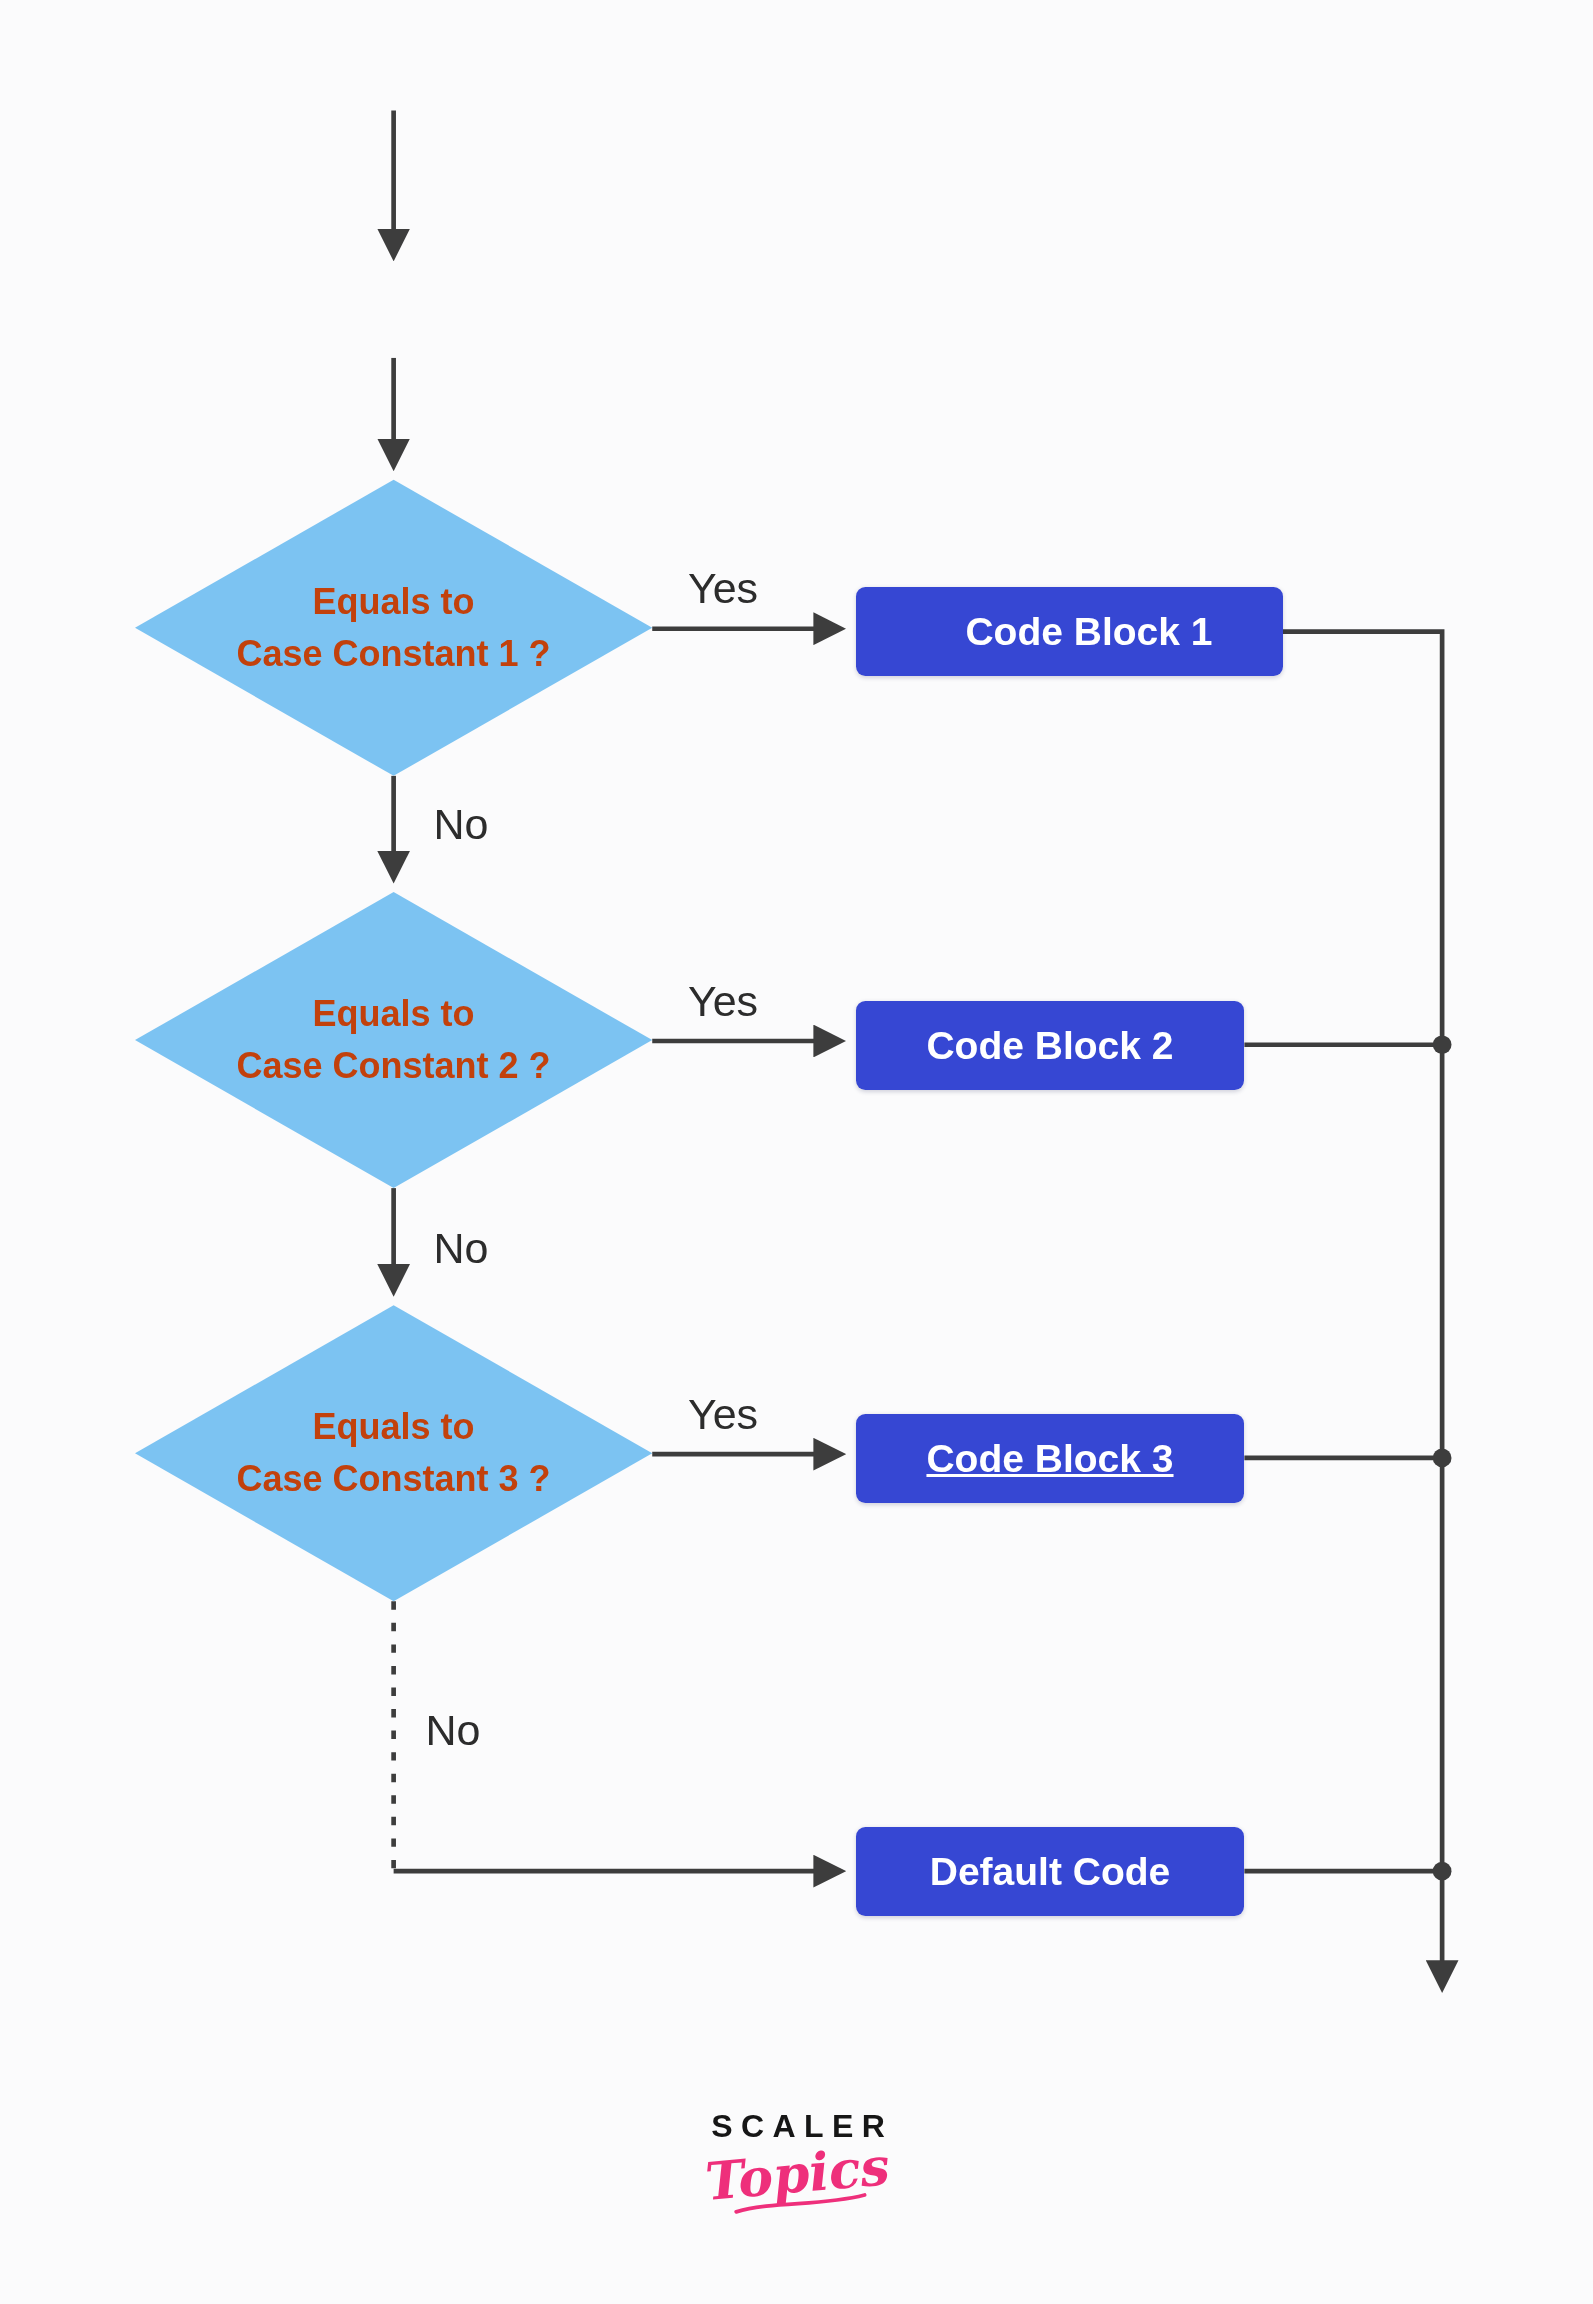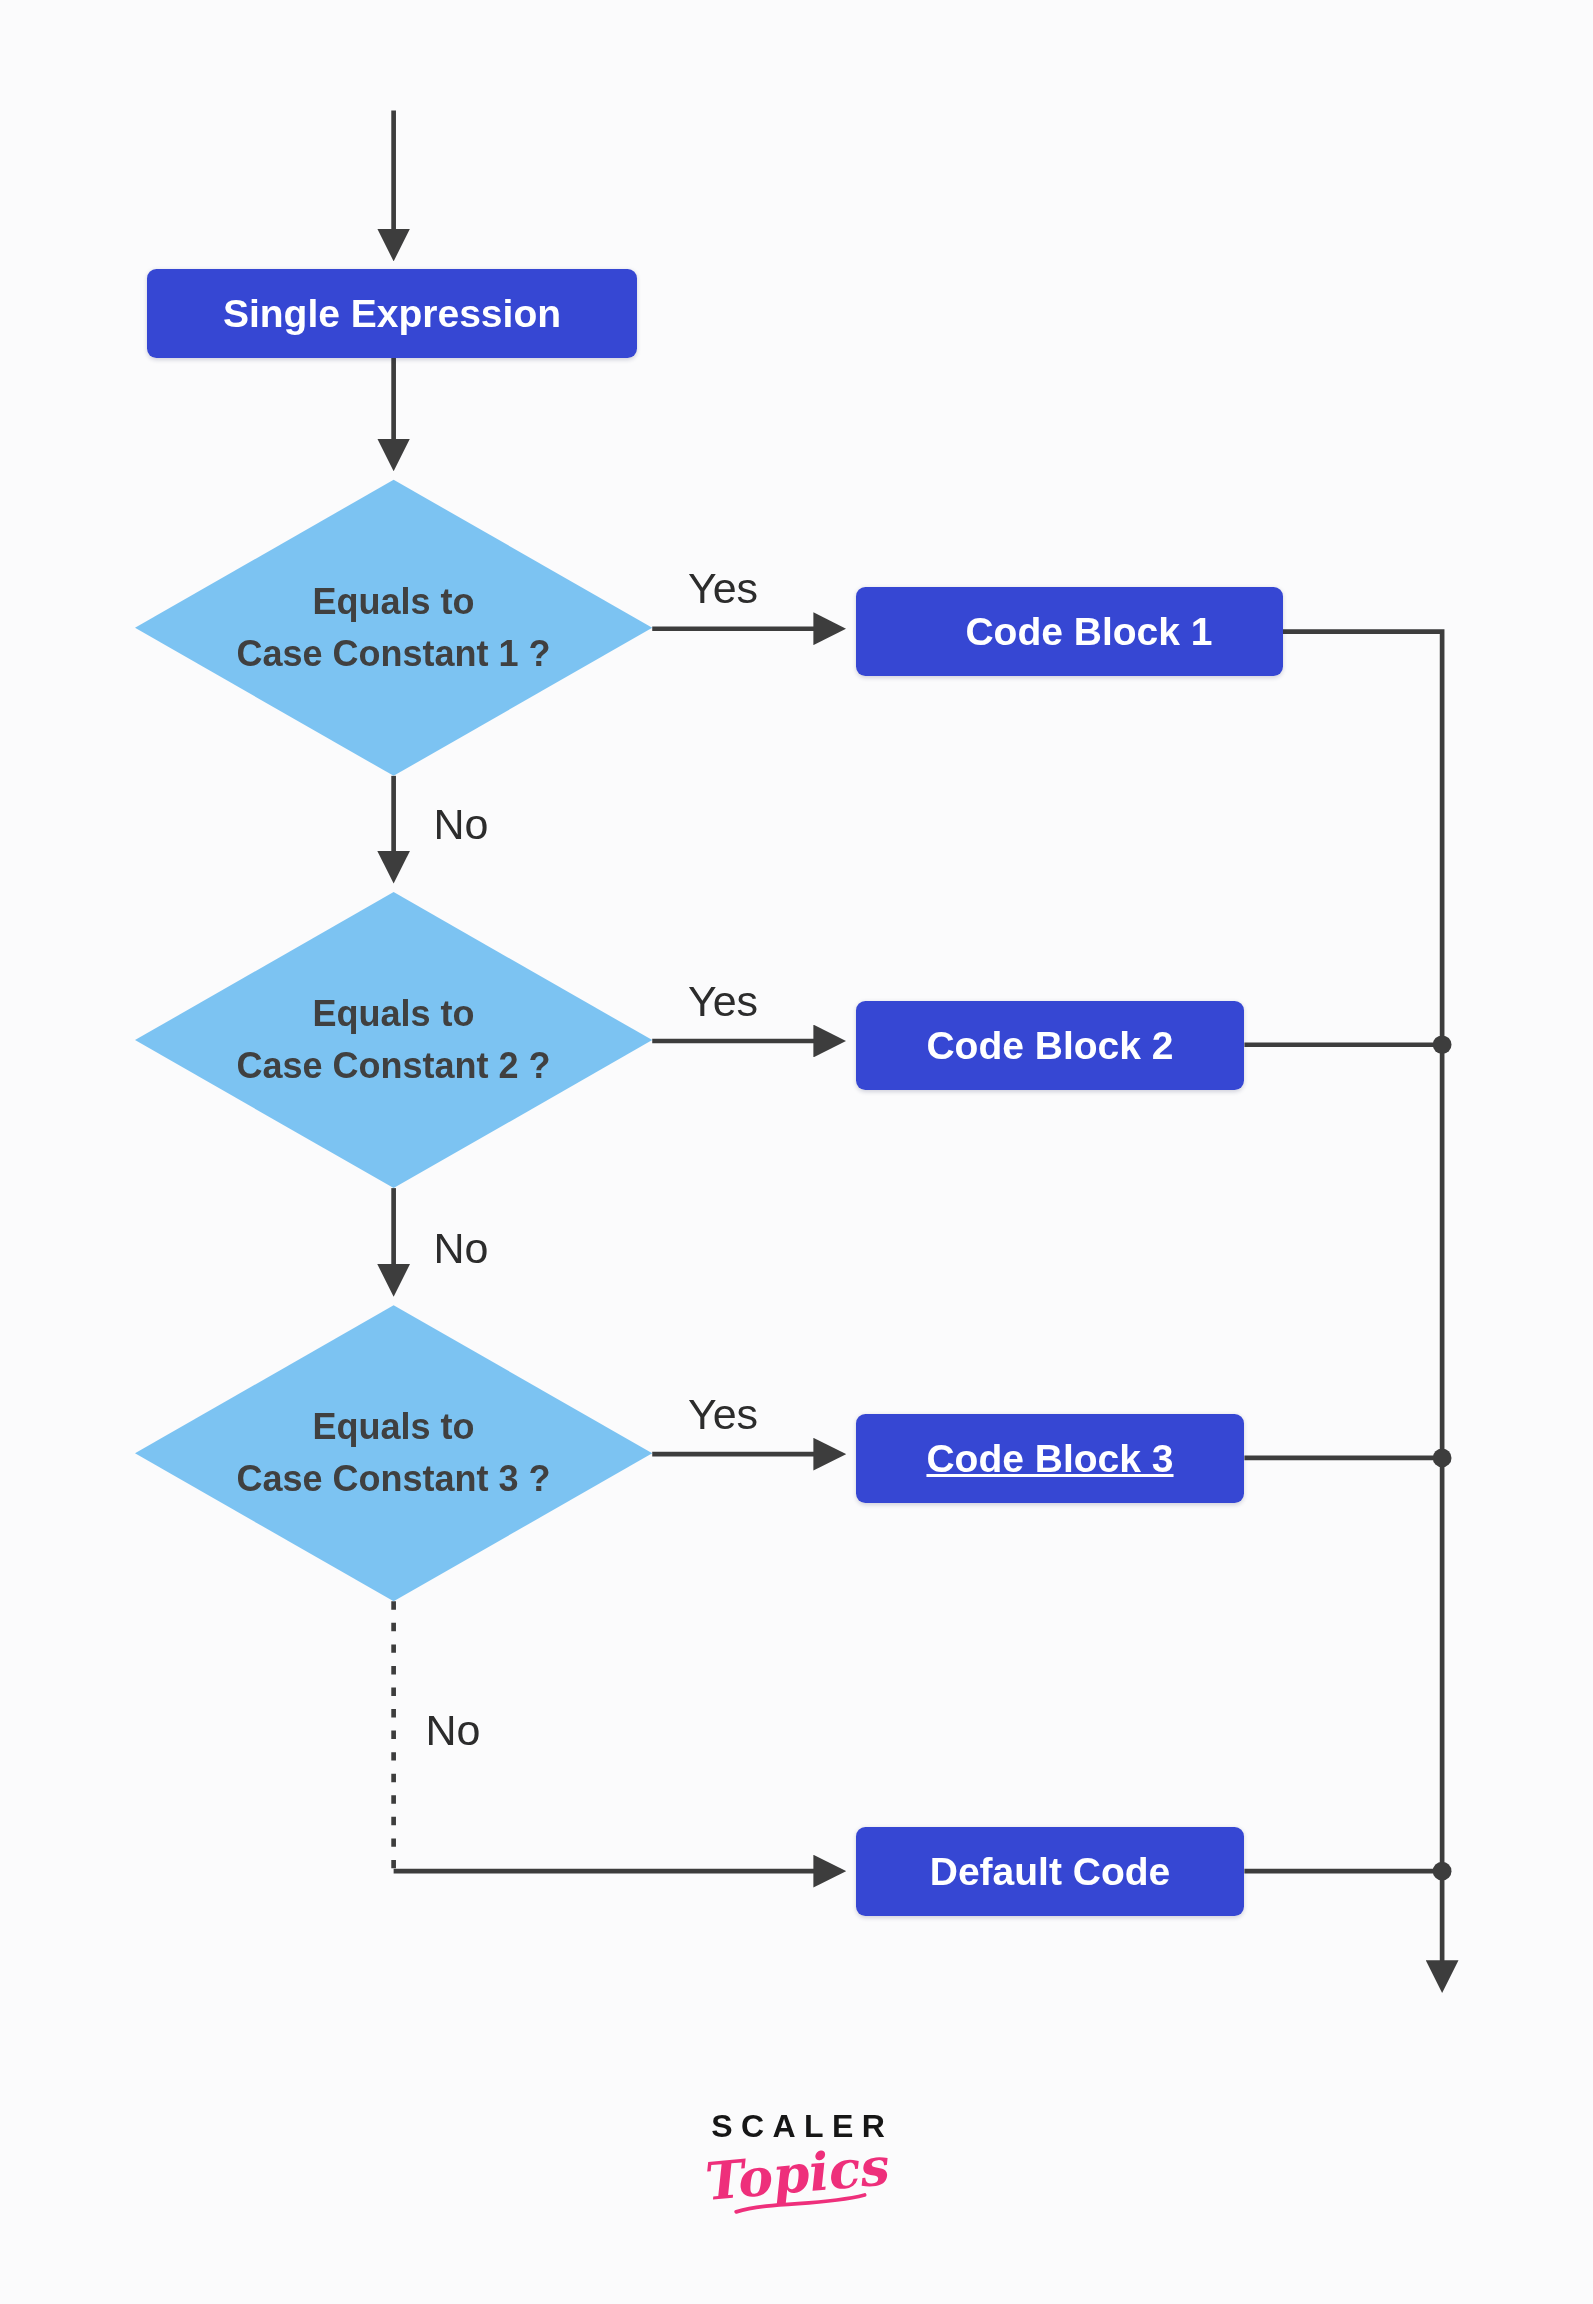--- a/index.html
+++ b/index.html
@@ -58,21 +58,21 @@
     width: 517px;
     height: 296px;
     display: flex;
     flex-direction: column;
     align-items: center;
     justify-content: center;
     text-align: center;
     font-weight: bold;
     font-size: 36px;
     line-height: 1.45;
-    color: #404040;
+    color: #c2410c;
   }
   .edge-label {
     position: absolute;
     transform: translate(-50%, -50%);
     font-weight: normal;
     font-size: 43px;
     color: #2c2c2c;
     white-space: nowrap;
   }
   .logo {
@@ -136,21 +136,20 @@
 
     <circle class="dot" cx="1539" cy="1115" r="10"></circle>
     <circle class="dot" cx="1539" cy="1556" r="10"></circle>
     <circle class="dot" cx="1539" cy="1997" r="10"></circle>
 
     <polygon class="diamond" points="420,512 696,670 420,828 144,670"></polygon>
     <polygon class="diamond" points="420,952 696,1110 420,1268 144,1110"></polygon>
     <polygon class="diamond" points="420,1393 696,1551 420,1709 144,1551"></polygon>
   </svg>
 
-  <div class="node-box" style="left:147px; top:269px; width:490px;">Single Expression</div>
 
   <div class="node-box" style="left:856px; top:587px;padding-left:39px;">Code Block 1</div>
 
   <div class="node-box" style="left:856px; top:1001px;">Code Block 2</div>
 
   <div class="node-box" style="left:856px; top:1414px;text-decoration:underline;">Code Block 3</div>
 
   <div class="node-box" style="left:856px; top:1827px;">Default Code</div>
 
   <div class="diamond-label" style="top:480px;">

